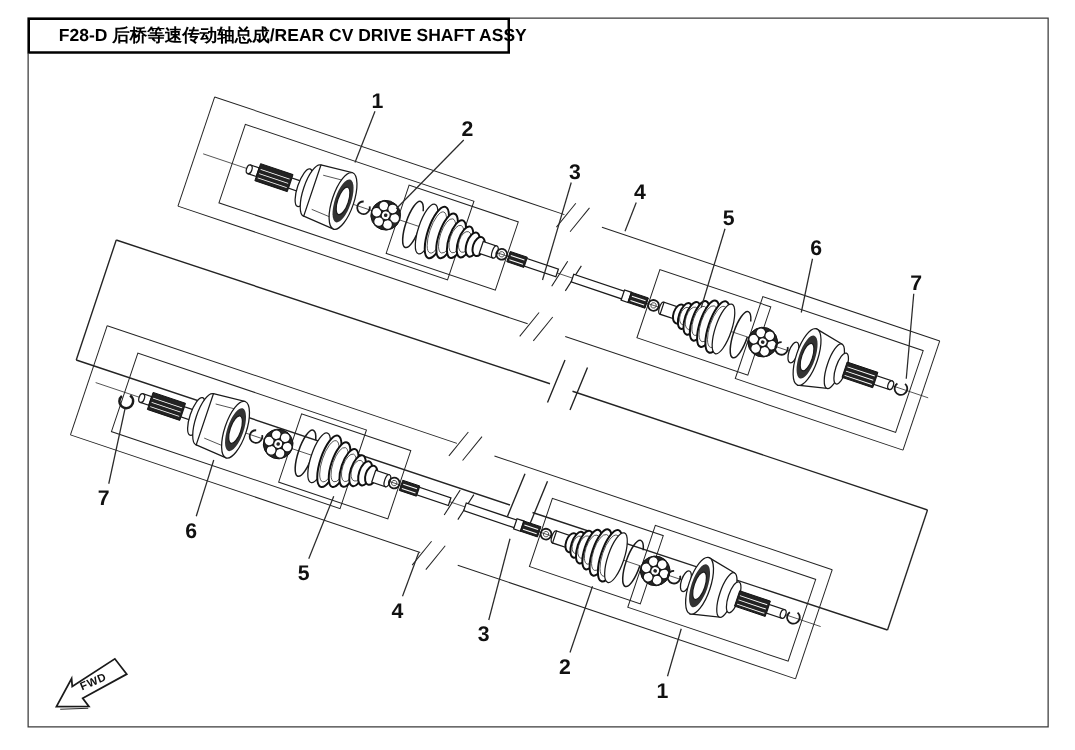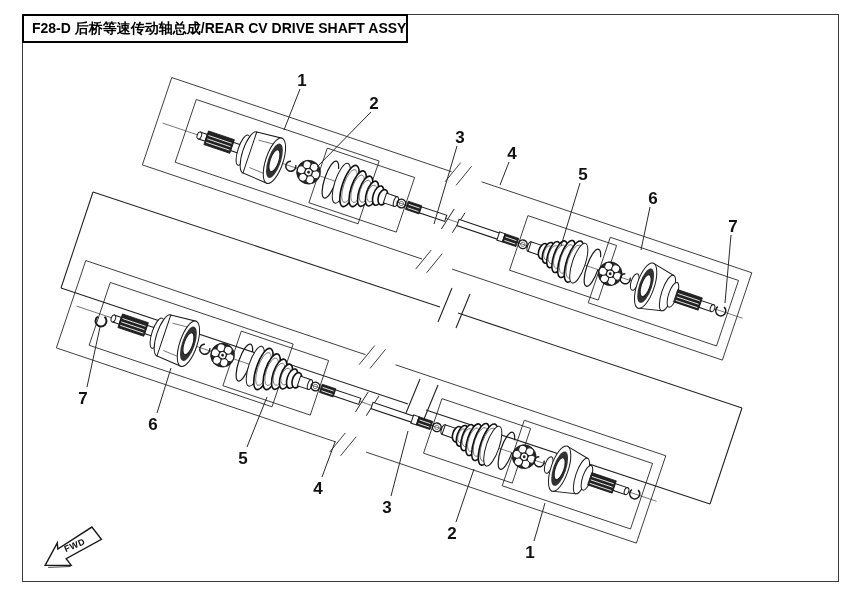--- a/index.html
+++ b/index.html
@@ -2,21 +2,21 @@
 <html><head>
 <meta charset="utf-8">
 <style>
   html,body{margin:0;padding:0;background:#fff;}
   #page{position:relative;width:860px;height:600px;background:#fff;overflow:hidden;
         font-family:"Liberation Sans",sans-serif;}
   #frame{position:absolute;left:22px;top:14px;width:817px;height:568px;
          border:1px solid #3a3a3a;box-sizing:border-box;}
   #titlebox{position:absolute;left:22px;top:14px;width:386px;height:29px;
             border:2px solid #000;box-sizing:border-box;background:#fff;
-            font-weight:bold;font-size:14px;line-height:25px;padding-left:8px;
+            font-weight:bold;font-size:14px;line-height:25px;padding-left:23px;
             white-space:nowrap;color:#000;z-index:5;}
   svg{position:absolute;left:0;top:0;}
   .ln{fill:none;stroke:#1a1a1a;stroke-width:1.2;}
   .thin{fill:none;stroke:#2a2a2a;stroke-width:.8;}
   .box{fill:none;stroke:#232323;stroke-width:1.1;}
   .wh{fill:#fff;stroke:#1a1a1a;stroke-width:1.4;}
   .whb{fill:#fff;stroke:#101010;stroke-width:2.2;}
   .dk{fill:#222;stroke:#111;stroke-width:1;}
   .dkring{fill:#333;stroke:none;}
   .hatch{stroke:#fff;stroke-width:1.1;fill:none;}

